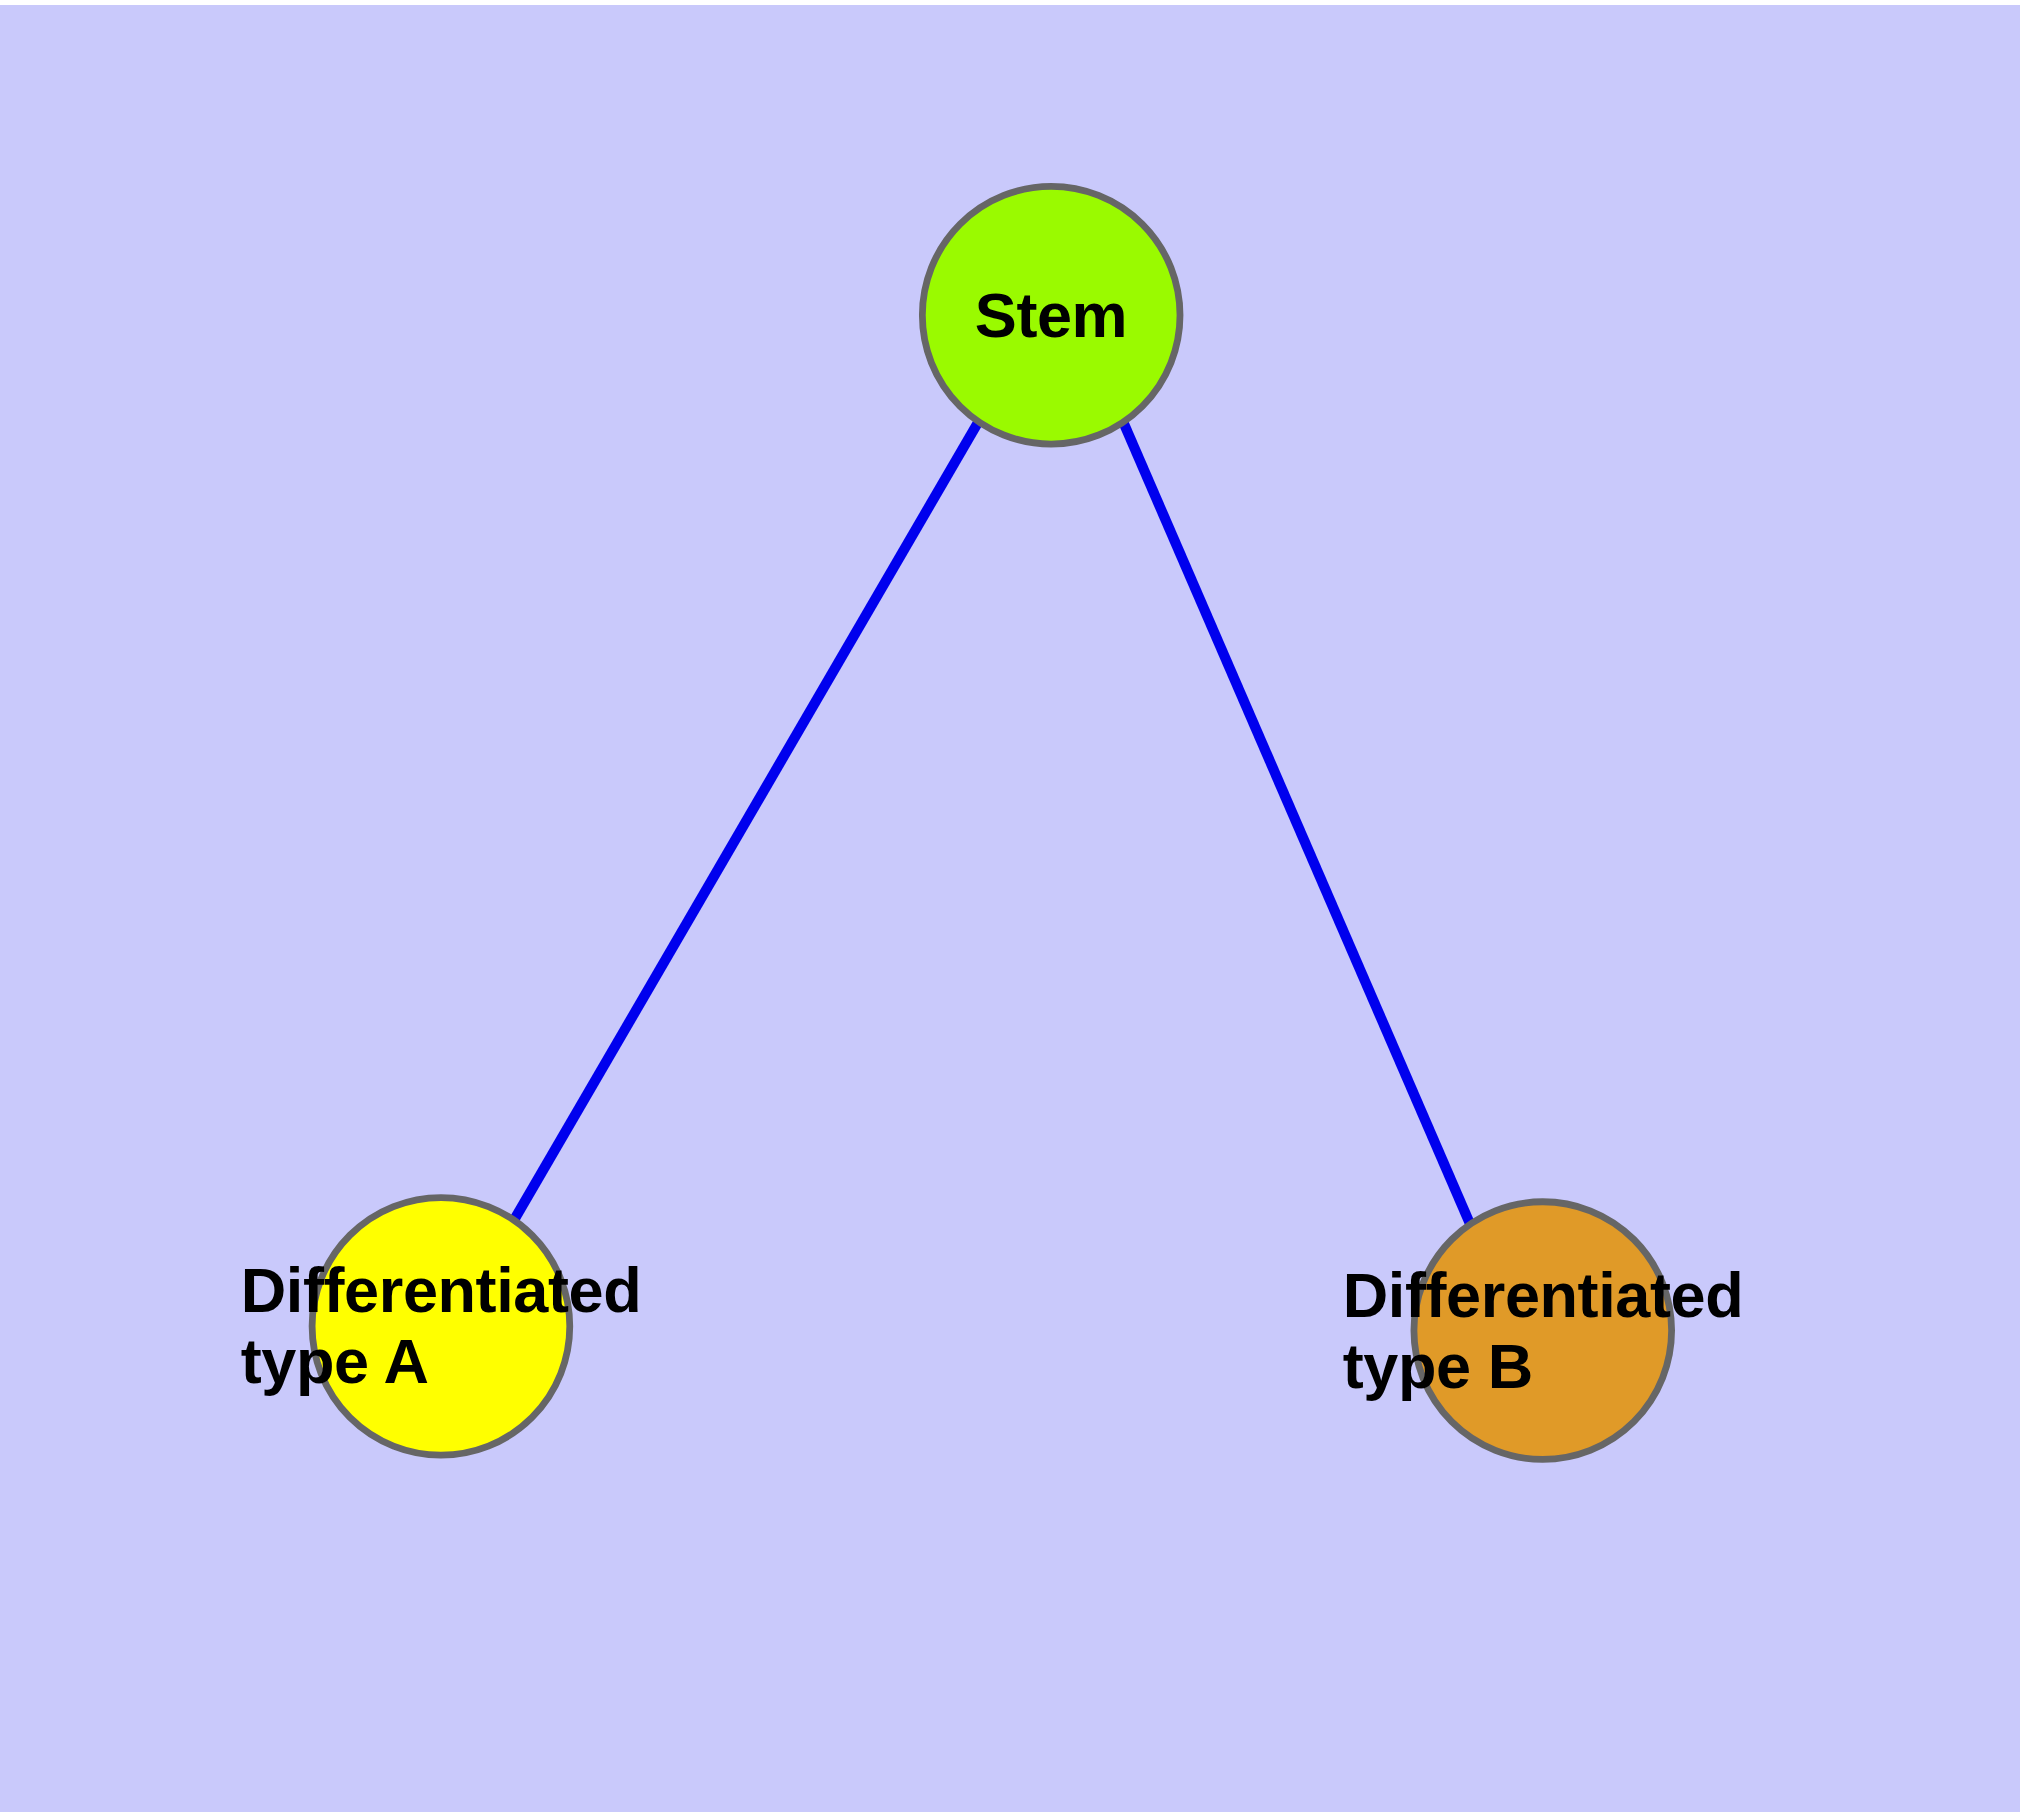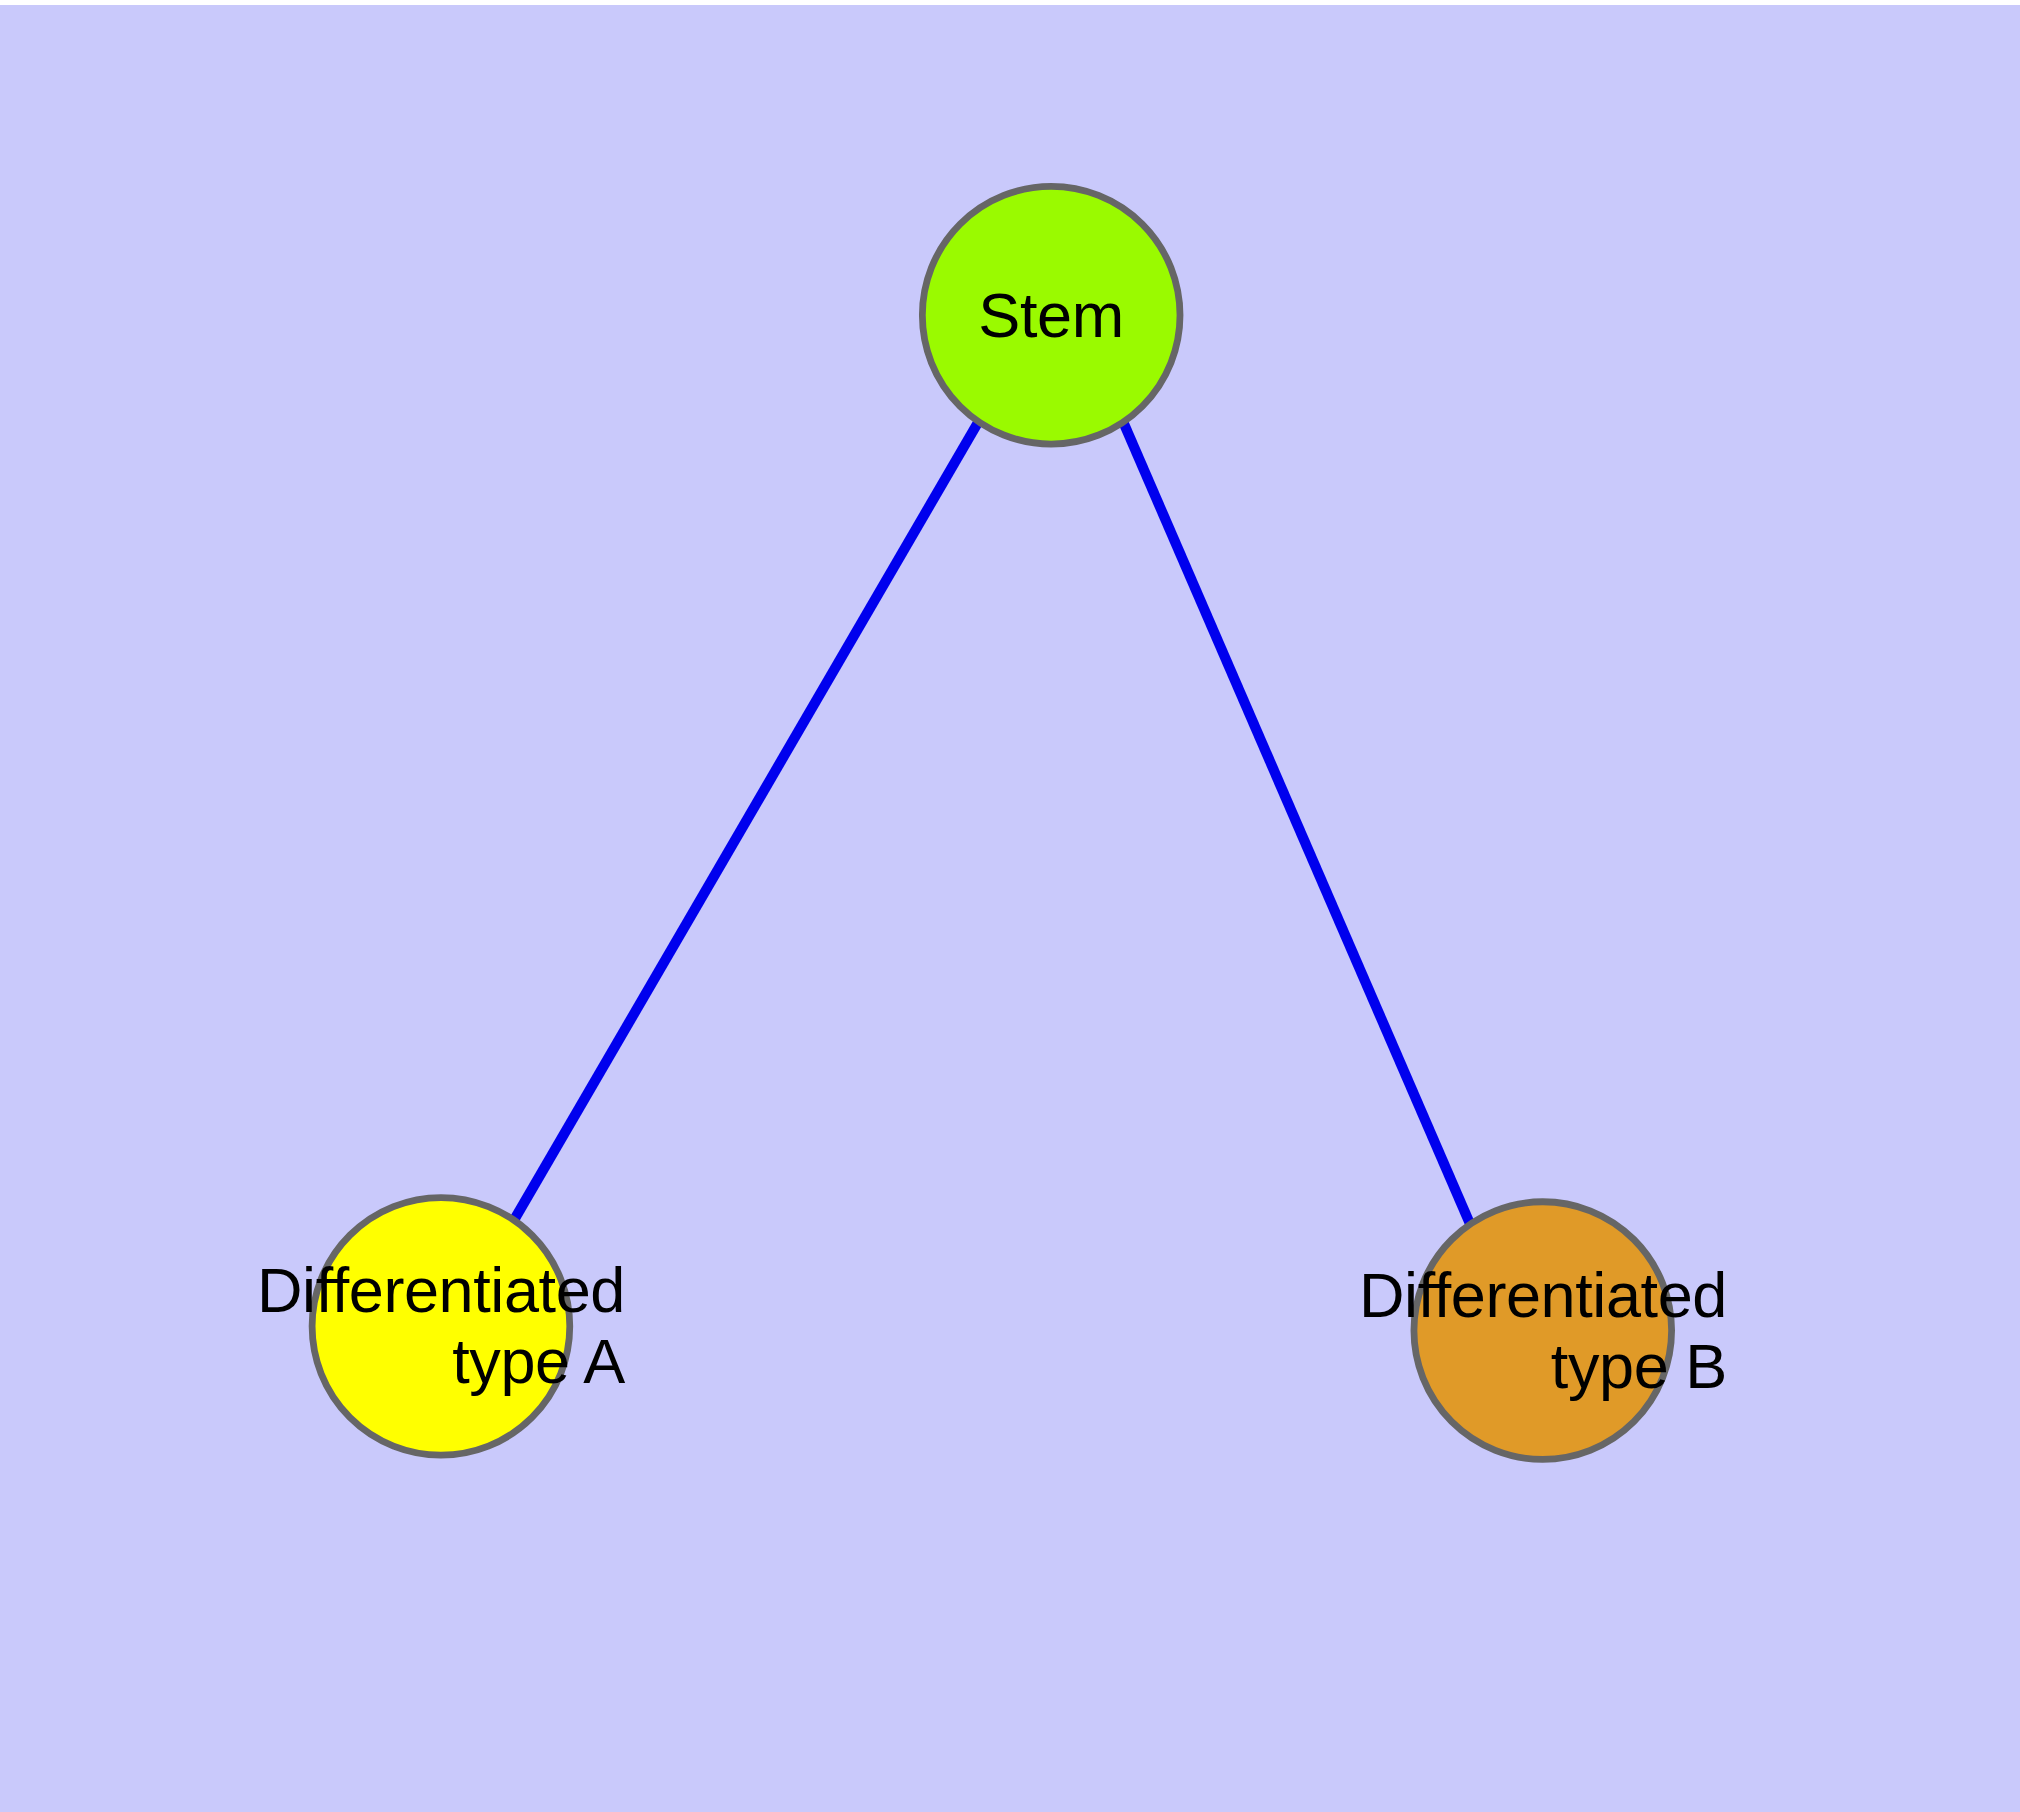--- a/index.html
+++ b/index.html
@@ -27,23 +27,23 @@
   #graph-svg {
     position: absolute;
     left: 0;
     top: 0;
     width: 2021px;
     height: 1807px;
     display: block;
   }
   .node-label {
     position: absolute;
-    text-align: right;
+    text-align: left;
     color: #000000;
-    font-weight: normal;
+    font-weight: bold;
     font-size: 63px;
     line-height: 1.12;
     letter-spacing: -0.4px;
     white-space: pre;
     transform: translate(-50%, -50%);
     pointer-events: none;
     font-family: "Liberation Sans", "DejaVu Sans", sans-serif;
   }
 </style>
 </head>

